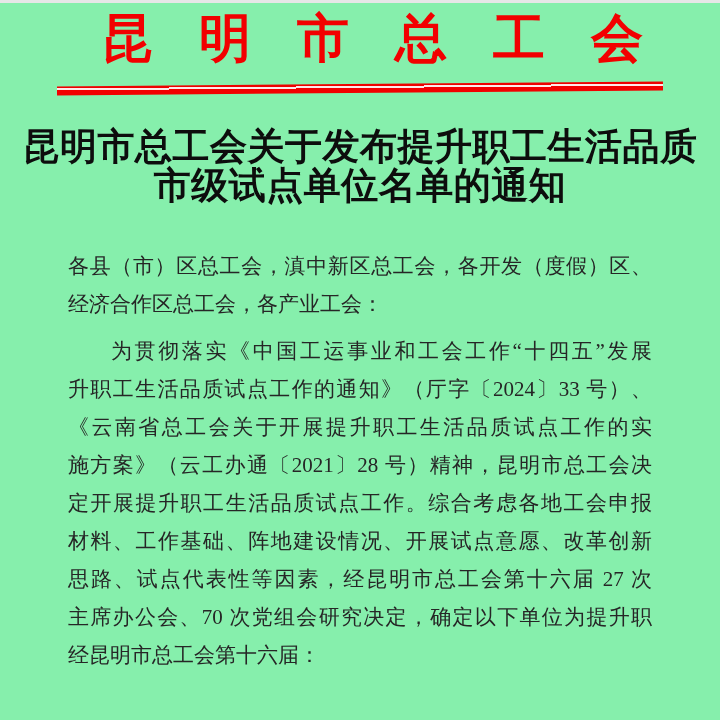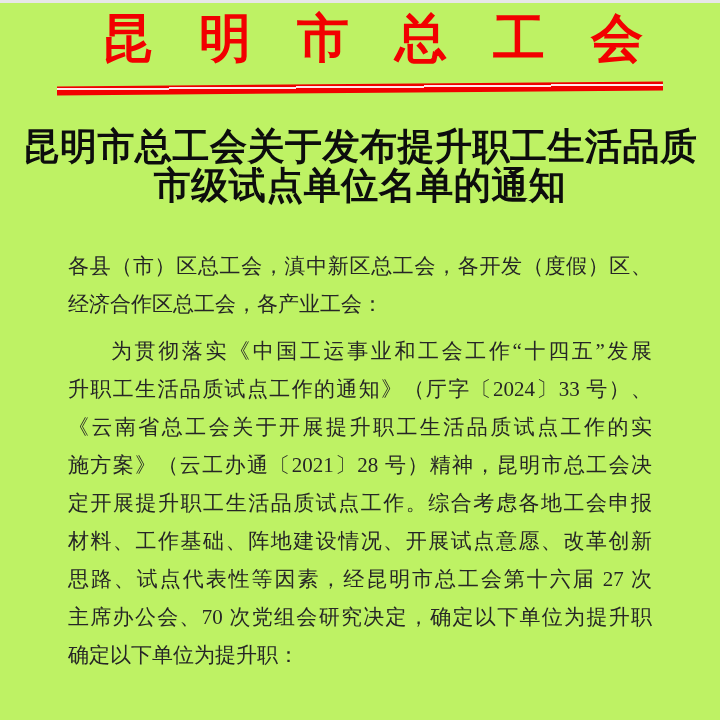--- a/index.html
+++ b/index.html
@@ -5,21 +5,21 @@
   html, body {
     margin: 0;
     padding: 0;
     background: #ffffff;
     font-family: "Liberation Serif", "DejaVu Serif", serif;
   }
   .page {
     position: relative;
     width: 720px;
     height: 720px;
-    background: #bef264;
+    background: #86efac;
     overflow: hidden;
   }
   .top-strip {
     position: absolute;
     top: 0; left: 0;
     width: 720px; height: 3px;
     background: #e7e7e7;
   }
   .org-header {
     position: absolute;
@@ -107,15 +107,15 @@
       <div class="body-line">各县（市）区总工会，滇中新区总工会，各开发（度假）区、</div>
       <div class="body-line no-fill">经济合作区总工会，各产业工会：</div>
       <div class="body-line indent para-start">为贯彻落实《中国工运事业和工会工作“十四五”发展</div>
       <div class="body-line">升职工生活品质试点工作的通知》（厅字〔2024〕33 号）、</div>
       <div class="body-line">《云南省总工会关于开展提升职工生活品质试点工作的实</div>
       <div class="body-line">施方案》（云工办通〔2021〕28 号）精神，昆明市总工会决</div>
       <div class="body-line">定开展提升职工生活品质试点工作。综合考虑各地工会申报</div>
       <div class="body-line">材料、工作基础、阵地建设情况、开展试点意愿、改革创新</div>
       <div class="body-line">思路、试点代表性等因素，经昆明市总工会第十六届 27 次</div>
       <div class="body-line">主席办公会、70 次党组会研究决定，确定以下单位为提升职</div>
-      <div class="body-line no-fill">确定以下单位为提升职：</div>
+      <div class="body-line no-fill">经昆明市总工会第十六届：</div>
     </div>
 </div>
 
 </body></html>

